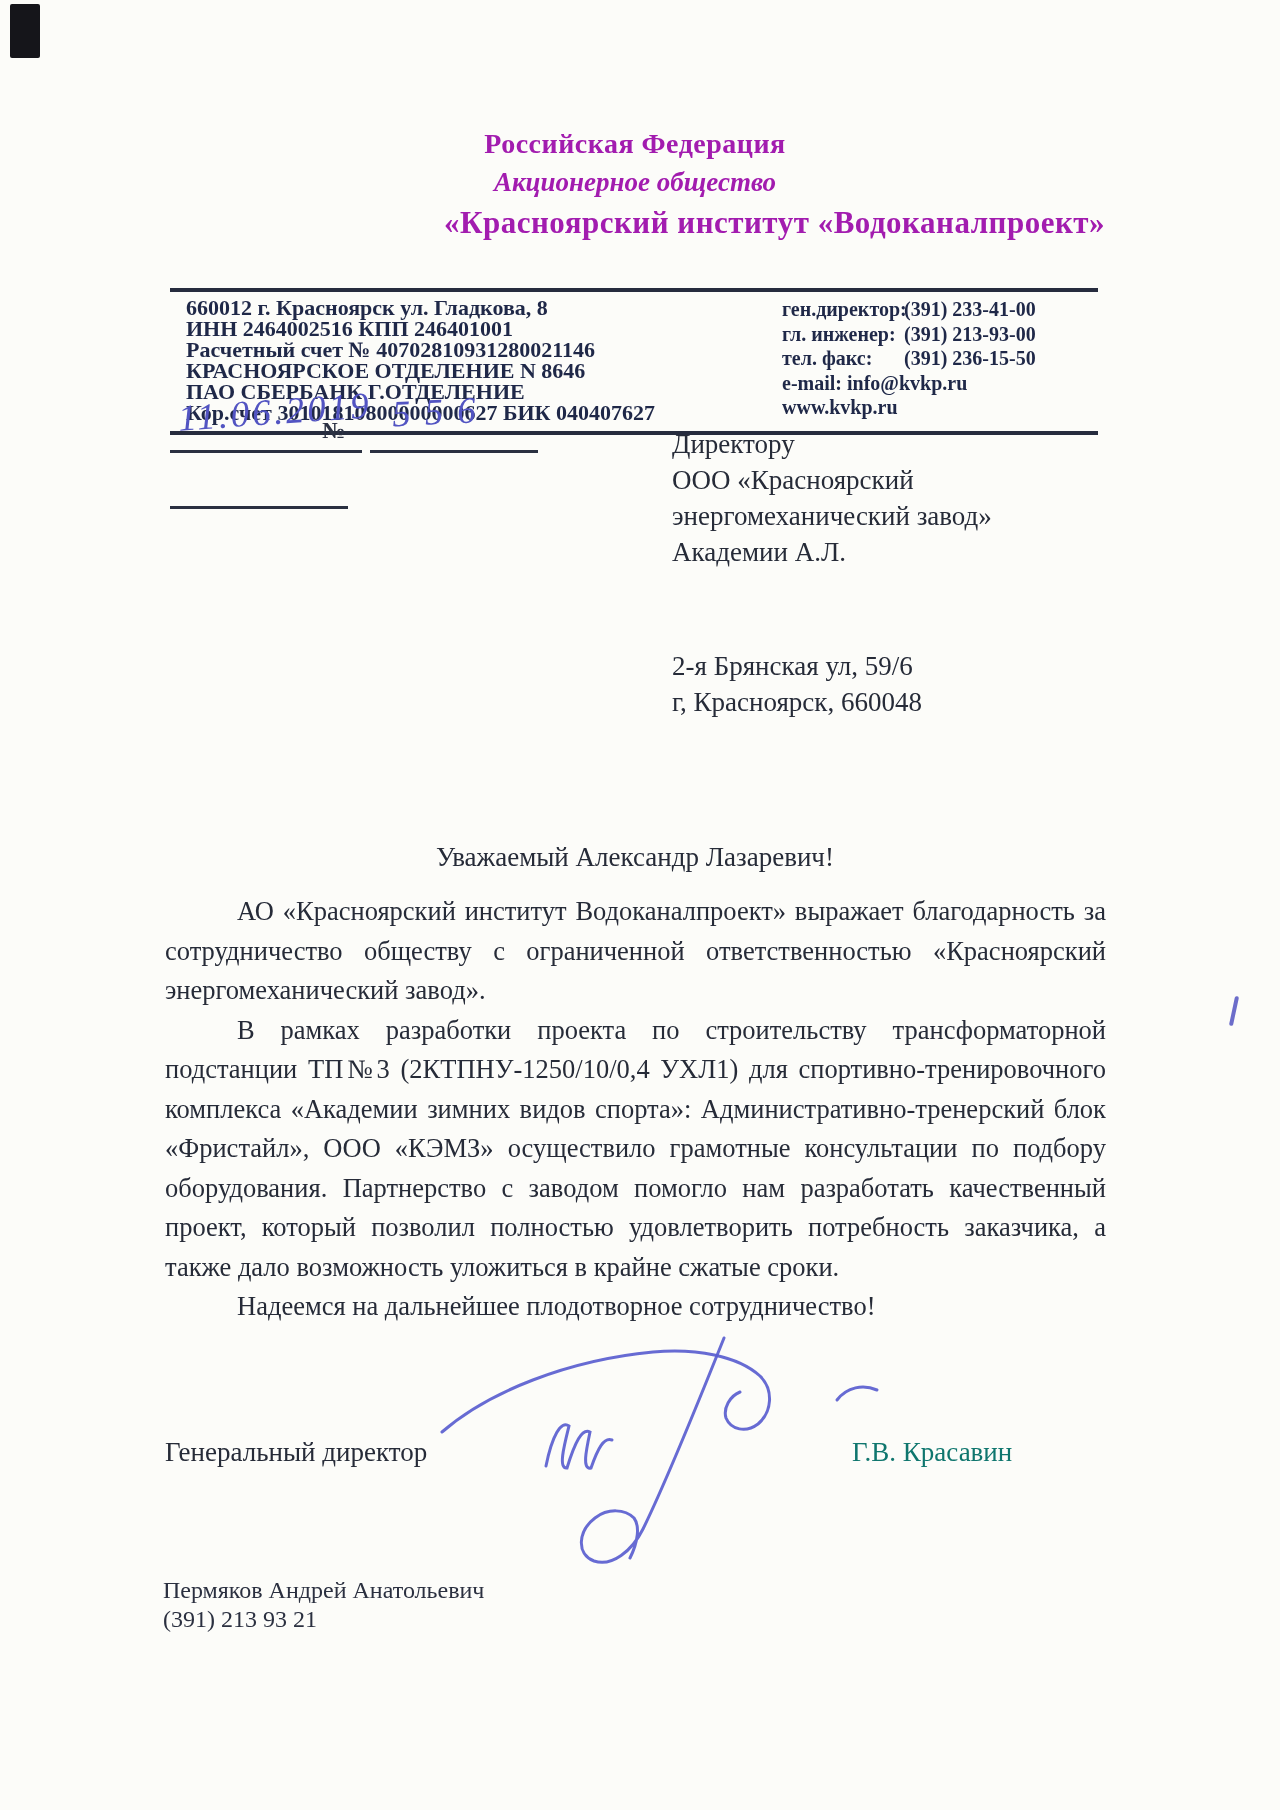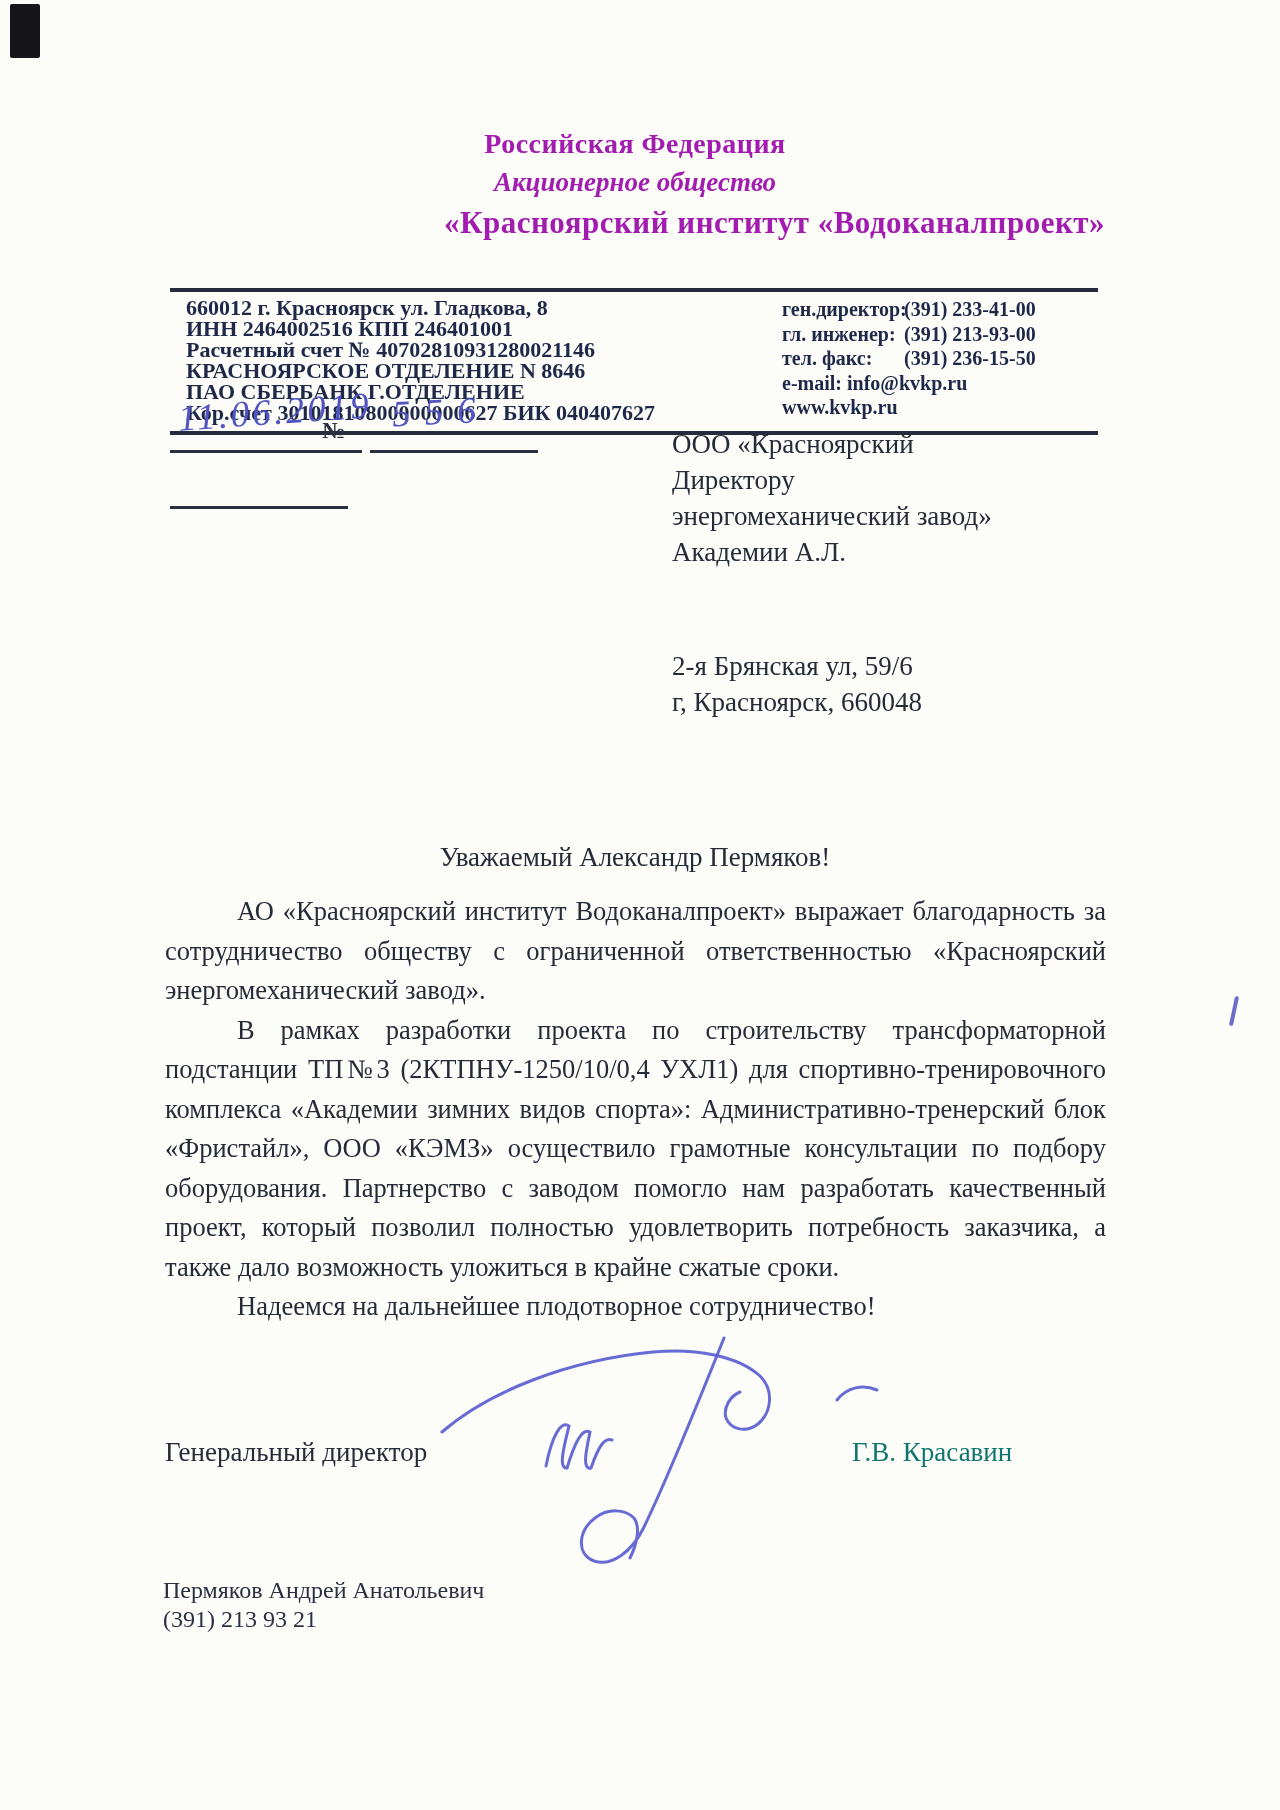--- a/index.html
+++ b/index.html
@@ -104,31 +104,31 @@
   </div>
 
   <div class="hand hand-date">11.06.2019</div>
   <div class="num-sign">№</div>
   <div class="hand hand-num">556</div>
   <div class="u1"></div>
   <div class="u2"></div>
   <div class="u3"></div>
 
   <div class="addressee">
+    <div>Директору</div>
     <div>ООО «Красноярский</div>
-    <div>Директору</div>
     <div>энергомеханический завод»</div>
     <div>Академии А.Л.</div>
   </div>
   <div class="addr2">
     <div>2-я Брянская ул, 59/6</div>
     <div>г, Красноярск, 660048</div>
   </div>
 
-  <div class="salutation">Уважаемый Александр Пермяков!</div>
+  <div class="salutation">Уважаемый Александр Лазаревич!</div>
 
   <div class="body-text">
     <p>АО «Красноярский институт Водоканалпроект» выражает благодарность за сотрудничество обществу с ограниченной ответственностью «Красноярский энергомеханический завод».</p>
     <p>В рамках разработки проекта по строительству трансформаторной подстанции ТП№3 (2КТПНУ-1250/10/0,4 УХЛ1) для спортивно-тренировочного комплекса «Академии зимних видов спорта»: Административно-тренерский блок «Фристайл», ООО «КЭМЗ» осуществило грамотные консультации по подбору оборудования. Партнерство с заводом помогло нам разработать качественный проект, который позволил полностью удовлетворить потребность заказчика, а также дало возможность уложиться в крайне сжатые сроки.</p>
     <p>Надеемся на дальнейшее плодотворное сотрудничество!</p>
   </div>
 
   <div class="ink-mark"></div>
 
   <div class="sig-title">Генеральный директор</div>

